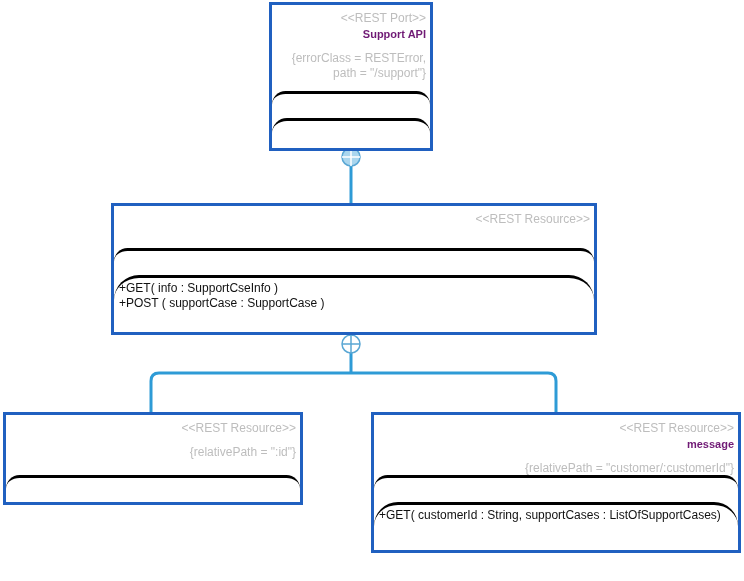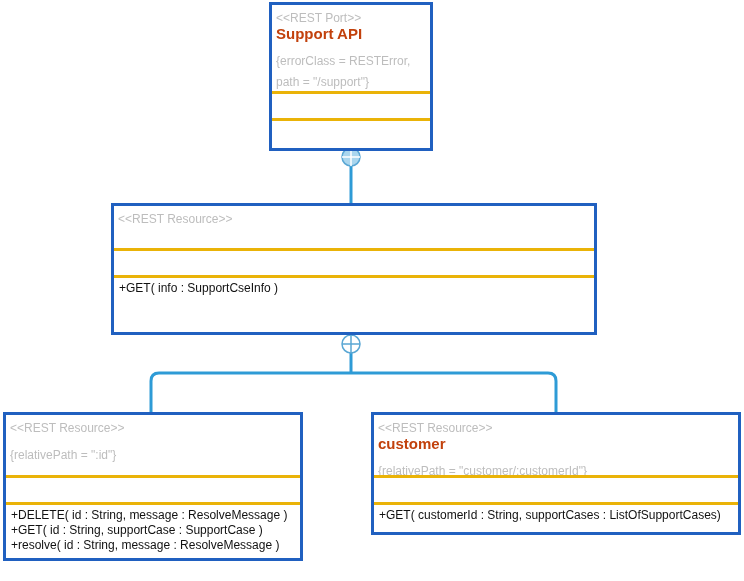--- a/index.html
+++ b/index.html
@@ -37,44 +37,45 @@
     box-sizing: border-box;
     border: 3px solid #2060c0;
     background: #ffffff;
   }
 
   .compartment {
     box-sizing: border-box;
     position: relative;
   }
   .compartment + .compartment {
-    border-top: 3px solid #eab308;
+    border-top: 3px solid #000000;
+    border-radius: 25px;
   }
 
   .head {
-    text-align: left;
+    text-align: right;
     padding: 6px 4px 24px 4px;
   }
   .stereotype {
     color: #bdbdbd;
     font-size: 12px;
     line-height: 15px;
     white-space: nowrap;
   }
   .cname {
-    color: #c2410c;
-    font-size: 15px;
+    color: #701a75;
+    font-size: 11px;
     font-weight: bold;
     line-height: 16px;
     white-space: nowrap;
   }
   .constraint {
     color: #bdbdbd;
     font-size: 12px;
-    line-height: 21px;
+    line-height: 15px;
     margin-top: 9px;
     white-space: pre-line;
   }
 
   .attrs {
     height: 26px;
   }
 
   .ops {
     padding: 3px 5px 4px 5px;
@@ -98,21 +99,21 @@
   #box-supportcases .ops   { height: 57px; }
 
   #box-supportcase   { left: 3px;   top: 412px; width: 300px; }
   #box-supportcase .head   { height: 60px; }
   #box-supportcase .attrs  { height: 27px; }
   #box-supportcase .ops    { height: 56px; }
 
   #box-customer      { left: 371px; top: 412px; width: 370px; }
   #box-customer .head      { height: 60px; }
   #box-customer .attrs     { height: 27px; }
-  #box-customer .ops       { height: 30px; }
+  #box-customer .ops       { height: 48px; }
 
   .junction { z-index: 3; }
 </style>
 </head>
 <body>
 
 <div id="canvas">
 
   <svg id="connectors" viewBox="0 0 744 581" width="744" height="581">
 
@@ -147,40 +148,36 @@
   </div>
 
   <div class="uml-class" id="box-supportcases">
     <div class="compartment head">
       <div class="stereotype">&lt;&lt;REST Resource&gt;&gt;</div>
 
     </div>
     <div class="compartment attrs"></div>
     <div class="compartment ops">
       <div class="op">+GET( info : SupportCseInfo )</div>
+      <div class="op">+POST ( supportCase : SupportCase )</div>
     </div>
   </div>
 
   <div class="uml-class" id="box-supportcase">
     <div class="compartment head">
       <div class="stereotype">&lt;&lt;REST Resource&gt;&gt;</div>
       <div class="constraint">{relativePath = ":id"}</div>
     </div>
     <div class="compartment attrs"></div>
-    <div class="compartment ops">
-      <div class="op">+DELETE( id : String, message : ResolveMessage )</div>
-      <div class="op">+GET( id : String, supportCase : SupportCase )</div>
-      <div class="op">+resolve( id : String, message : ResolveMessage )</div>
-    </div>
   </div>
 
   <div class="uml-class" id="box-customer">
     <div class="compartment head">
       <div class="stereotype">&lt;&lt;REST Resource&gt;&gt;</div>
-      <div class="cname">customer</div>
+      <div class="cname">message</div>
       <div class="constraint">{relativePath = "customer/:customerId"}</div>
     </div>
     <div class="compartment attrs"></div>
     <div class="compartment ops">
       <div class="op">+GET( customerId : String, supportCases : ListOfSupportCases)</div>
     </div>
   </div>
 
 </div>
 

